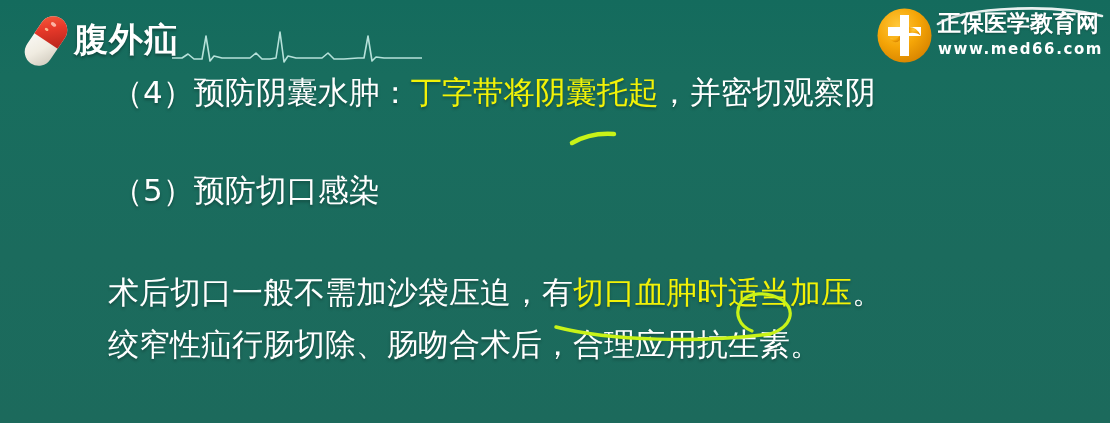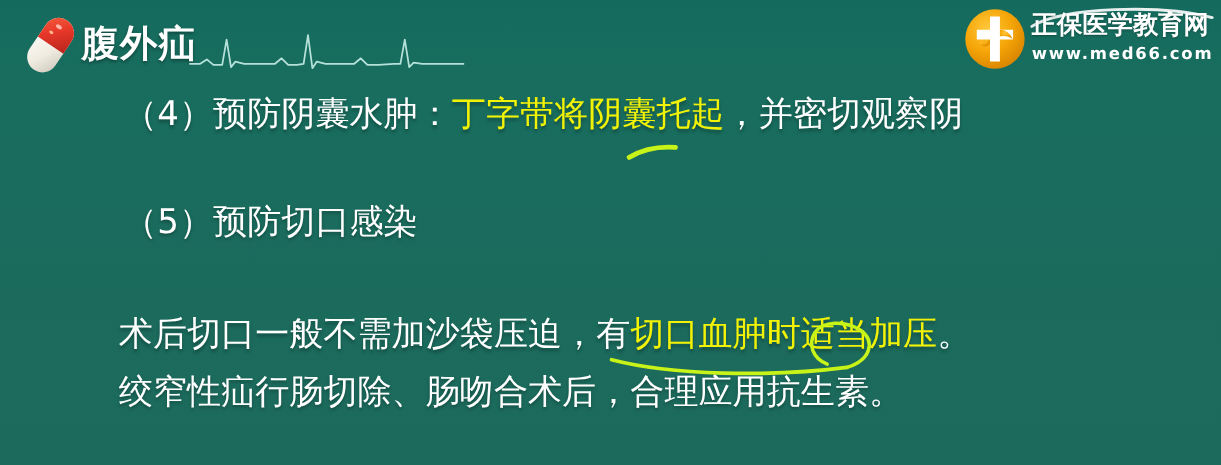--- a/index.html
+++ b/index.html
@@ -101,21 +101,21 @@
     left: 60px;
     top: 0px;
     width: 168px;
     height: 22px;
   }
 
   
   .body-text {
     position: absolute;
     left: 0;
-    top: 74px;
+    top: 62px;
     width: 1028px;
     height: 343px;
   }
   .line {
     position: absolute;
     white-space: nowrap;
     font-size: 31px;
     line-height: 40px;
     color: #ffffff;
     font-family: "DejaVu Sans", "Liberation Sans", sans-serif;

